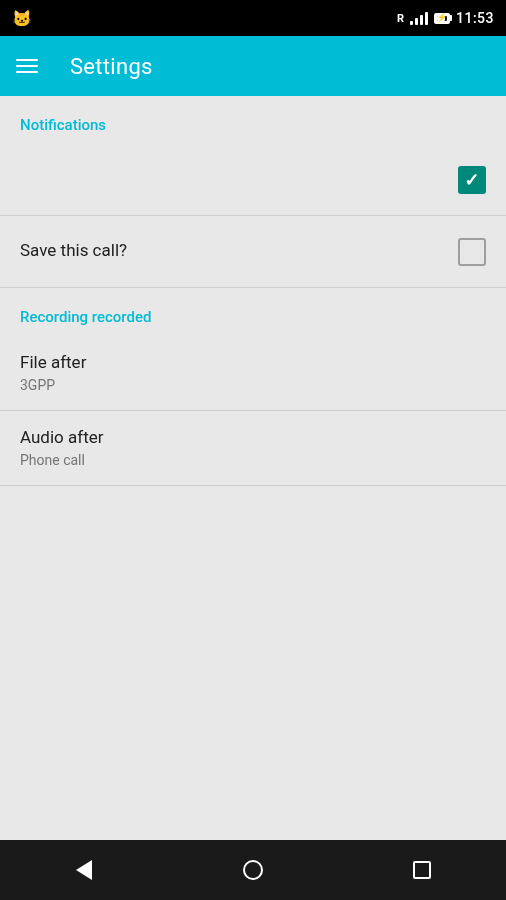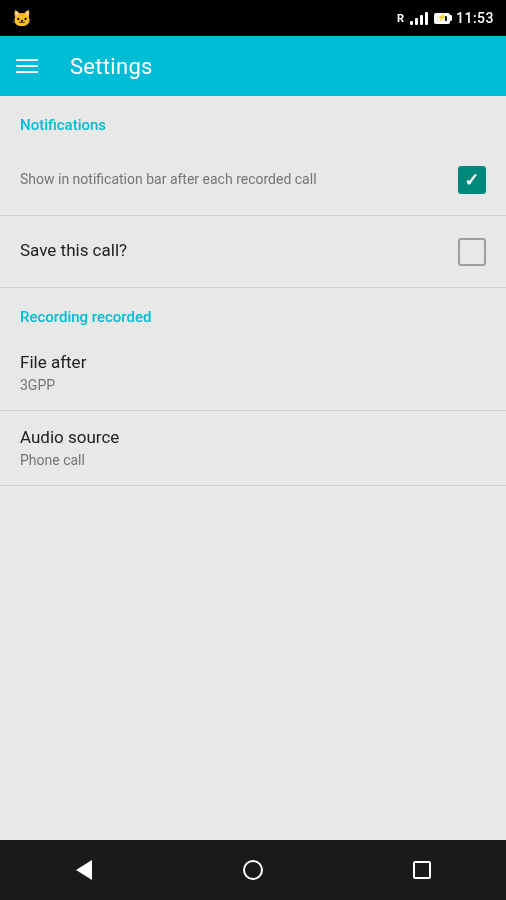--- a/index.html
+++ b/index.html
@@ -256,21 +256,20 @@
   </div>
   <span class="app-bar-title">Settings</span>
 </div>
 
 <div class="content">
 
   <div class="section-header">Notifications</div>
 
   <div class="settings-item">
     <div class="settings-item-text">
-      <div class="settings-item-subtitle">Show in notification bar after each recorded call</div>
     </div>
     <div class="checkbox-checked">
       <span class="checkmark">✓</span>
     </div>
   </div>
 
   <div class="settings-item">
     <div class="settings-item-text">
       <div class="settings-item-title">Save this call?</div>
     </div>
@@ -281,21 +280,21 @@
 
   <div class="settings-item">
     <div class="settings-item-text">
       <div class="settings-item-title">File after</div>
       <div class="settings-item-subtitle">3GPP</div>
     </div>
   </div>
 
   <div class="settings-item">
     <div class="settings-item-text">
-      <div class="settings-item-title">Audio source</div>
+      <div class="settings-item-title">Audio after</div>
       <div class="settings-item-subtitle">Phone call</div>
     </div>
   </div>
 
 </div>
 
 <div class="nav-bar">
   <div class="nav-btn">
     <div class="nav-back"></div>
   </div>

